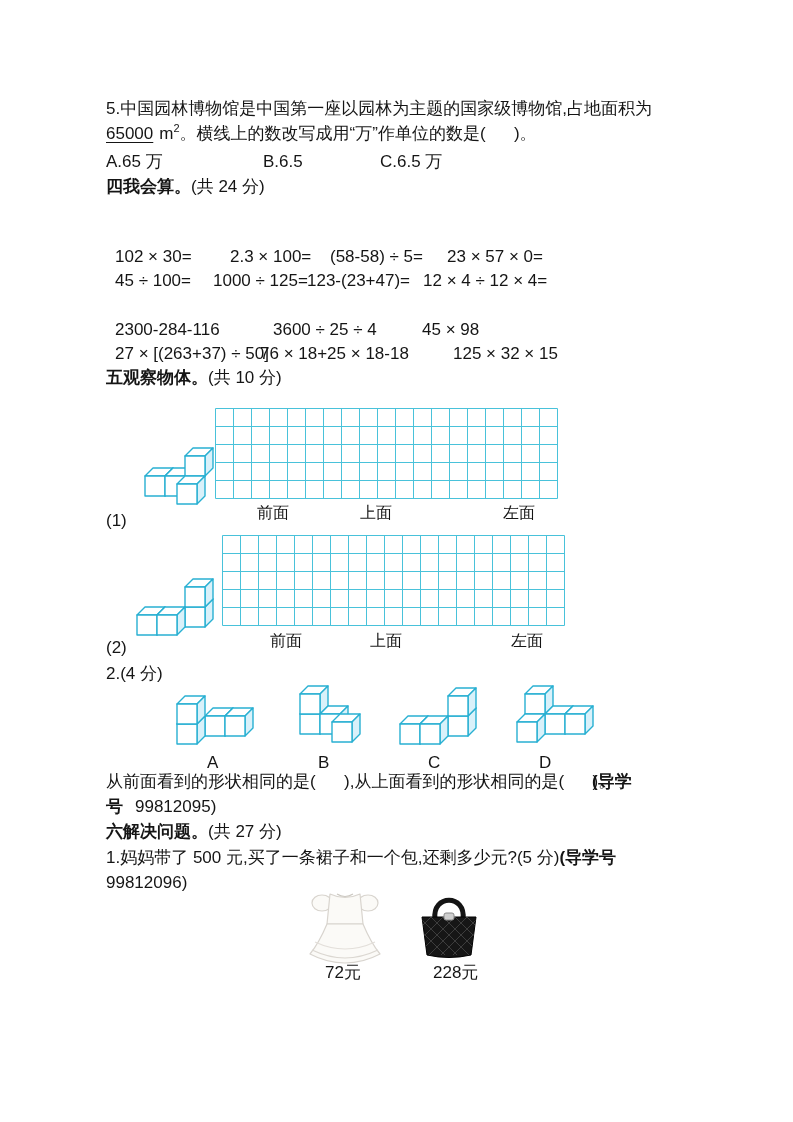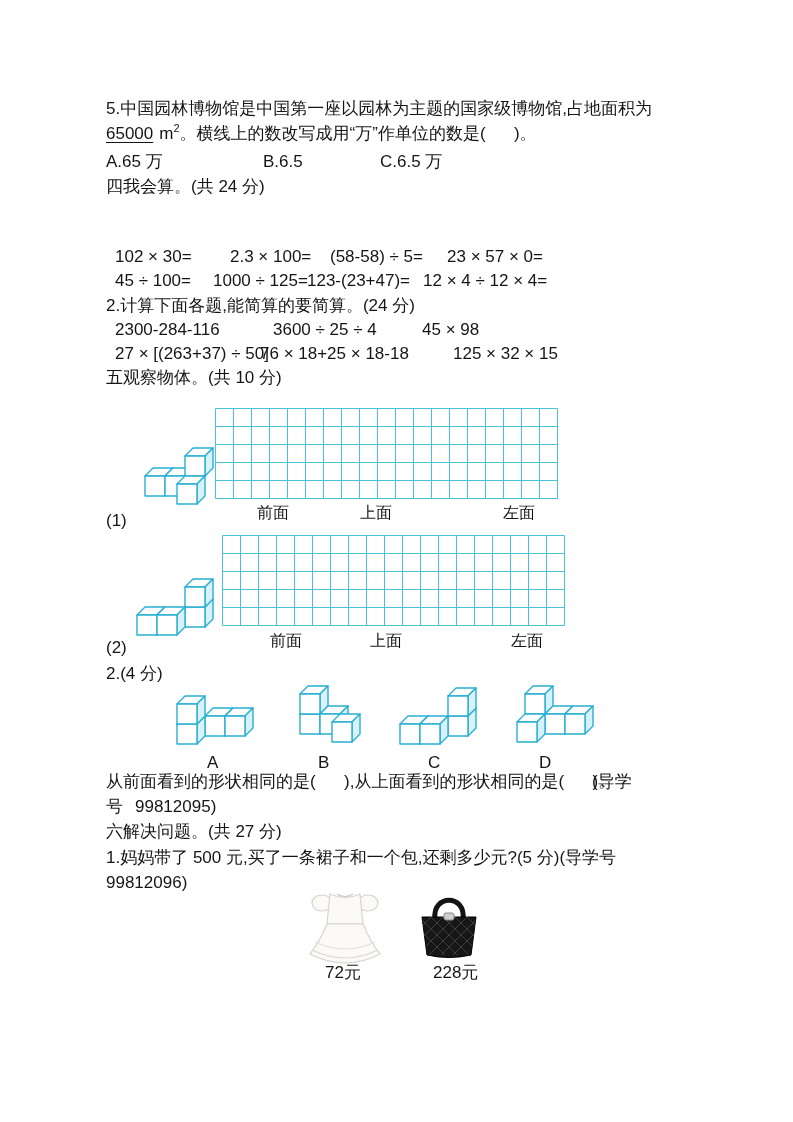--- a/index.html
+++ b/index.html
@@ -1,19 +1,19 @@
 <!DOCTYPE html>
 <html><head>
 <meta charset="utf-8">
 <style>
   html,body{margin:0;padding:0;background:#ffffff;}
   .page{position:relative;width:793px;height:1122px;background:#ffffff;overflow:hidden;
         font-family:"Liberation Sans","DejaVu Sans",sans-serif;font-size:17px;color:#151515;}
   .t{position:absolute;white-space:pre;line-height:1.2;}
-  .b{font-weight:400;}
+  .b{font-weight:700;}
   .u{text-decoration:underline;text-underline-offset:3px;}
   sup{font-size:11px;vertical-align:super;line-height:0;}
   svg{position:absolute;overflow:visible;}
   .lbl{position:absolute;white-space:pre;font-size:16px;}
 </style>
 </head>
 <body>
 
 <div class="page">
 
@@ -31,21 +31,20 @@
     <span class="t" style="left:330px;top:247px">(58-58) ÷ 5=</span>
     <span class="t" style="left:447px;top:247px">23 × 57 × 0=</span>
   </div>
   <div>
     <span class="t" style="left:115px;top:271px">45 ÷ 100=</span>
     <span class="t" style="left:213px;top:271px">1000 ÷ 125=</span>
     <span class="t" style="left:307px;top:271px">123-(23+47)=</span>
     <span class="t" style="left:423px;top:271px">12 × 4 ÷ 12 × 4=</span>
   </div>
 
-  <div class="t" style="left:106px;top:296px">2.计算下面各题,能简算的要简算。(24 分)</div>
   <div>
     <span class="t" style="left:115px;top:320px">2300-284-116</span>
     <span class="t" style="left:273px;top:320px">3600 ÷ 25 ÷ 4</span>
     <span class="t" style="left:422px;top:320px">45 × 98</span>
   </div>
   <div>
     <span class="t" style="left:115px;top:344px">27 × [(263+37) ÷ 50]</span>
     <span class="t" style="left:260px;top:344px">76 × 18+25 × 18-18</span>
     <span class="t" style="left:453px;top:344px">125 × 32 × 15</span>
   </div>

